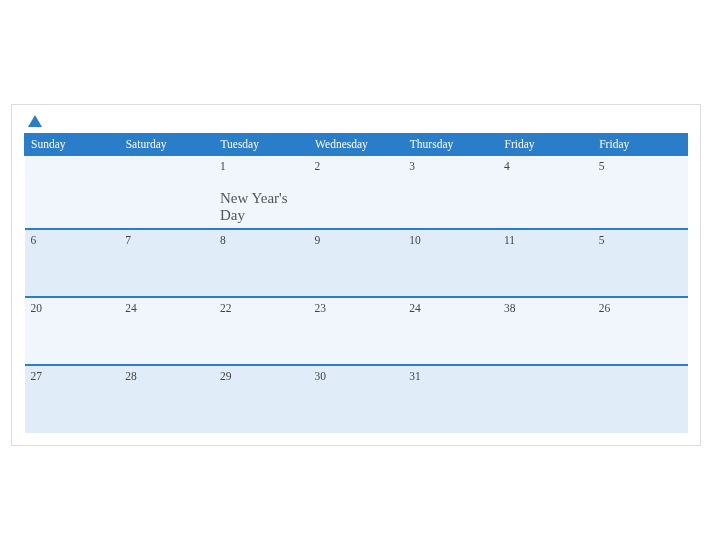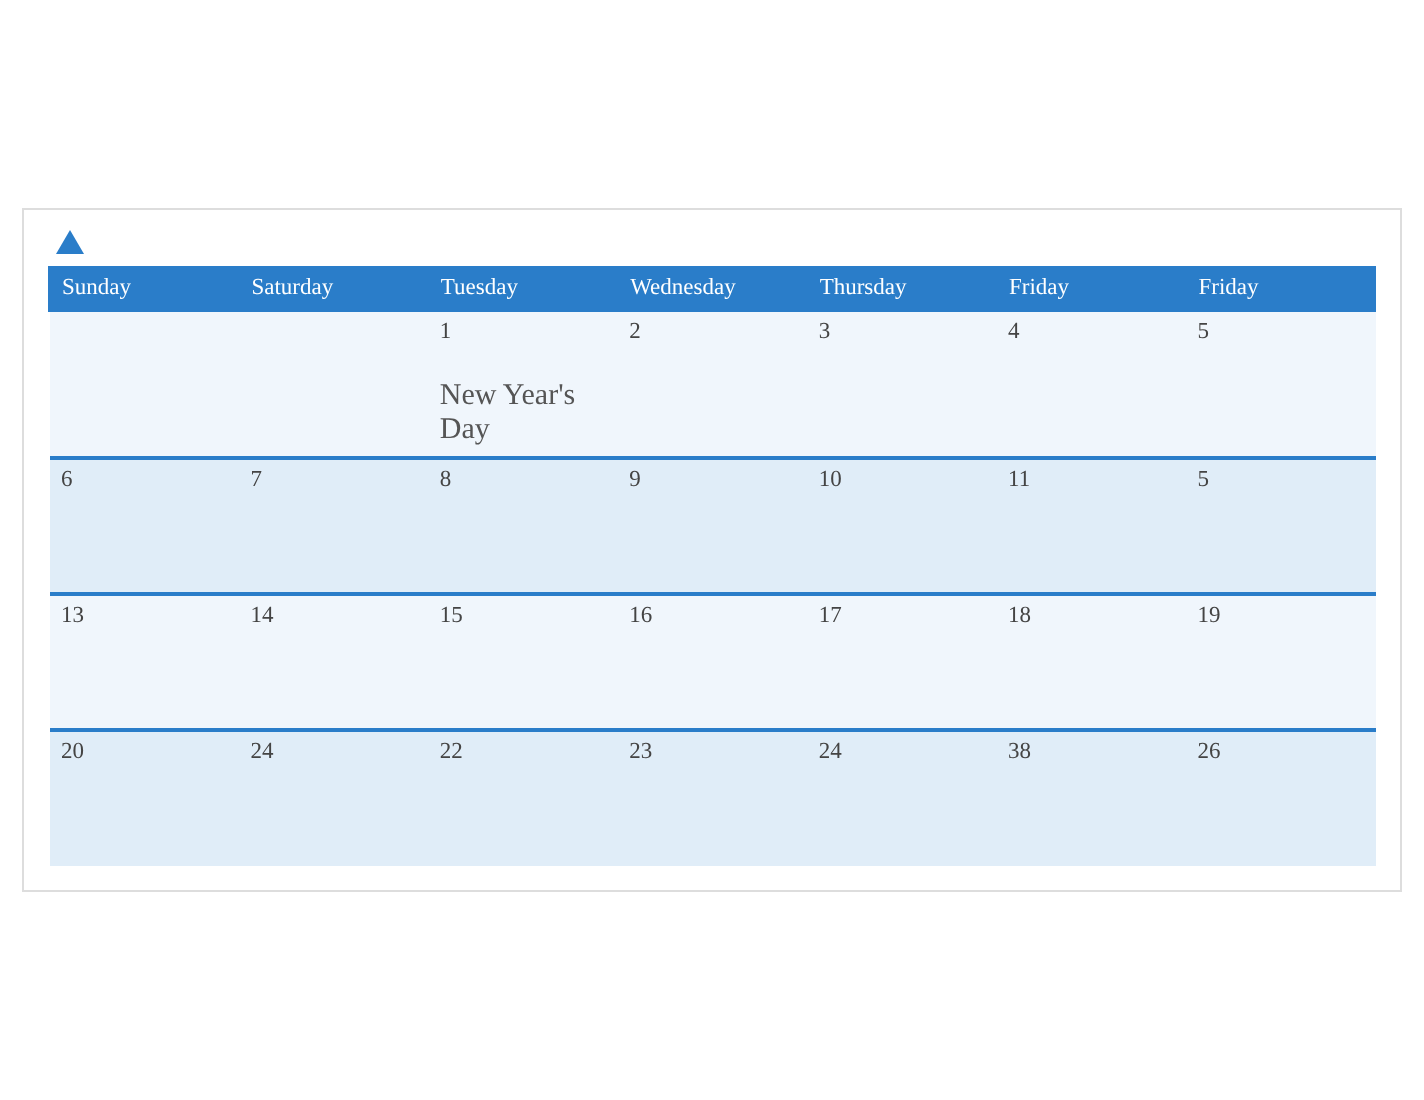--- a/index.html
+++ b/index.html
@@ -182,59 +182,55 @@
           </td>
           <td>
             <span class="day-number">11</span>
           </td>
           <td>
             <span class="day-number">5</span>
           </td>
         </tr>
         <tr>
           <td>
-            <span class="day-number">13</span>
-          </td>
-          <td>
-            <span class="day-number">14</span>
-          </td>
-          <td>
-            <span class="day-number">15</span>
-          </td>
-          <td>
-            <span class="day-number">16</span>
-          </td>
-          <td>
-            <span class="day-number">17</span>
-          </td>
-          <td>
-            <span class="day-number">18</span>
-          </td>
-          <td>
-            <span class="day-number">19</span>
+            <span class="day-number">20</span>
+          </td>
+          <td>
+            <span class="day-number">24</span>
+          </td>
+          <td>
+            <span class="day-number">22</span>
+          </td>
+          <td>
+            <span class="day-number">23</span>
+          </td>
+          <td>
+            <span class="day-number">24</span>
+          </td>
+          <td>
+            <span class="day-number">38</span>
+          </td>
+          <td>
+            <span class="day-number">26</span>
           </td>
         </tr>
         <tr>
           <td>
-            <span class="day-number">20</span>
-          </td>
-          <td>
-            <span class="day-number">24</span>
-          </td>
-          <td>
-            <span class="day-number">22</span>
-          </td>
-          <td>
-            <span class="day-number">23</span>
-          </td>
-          <td>
-            <span class="day-number">24</span>
-          </td>
-          <td>
-            <span class="day-number">38</span>
-          </td>
-          <td>
-            <span class="day-number">26</span>
-          </td>
+            <span class="day-number">27</span>
+          </td>
+          <td>
+            <span class="day-number">28</span>
+          </td>
+          <td>
+            <span class="day-number">29</span>
+          </td>
+          <td>
+            <span class="day-number">30</span>
+          </td>
+          <td>
+            <span class="day-number">31</span>
+          </td>
+          <td></td>
+          <td></td>
         </tr>
       </tbody>
   </table>
 </div>
 
 </body></html>

